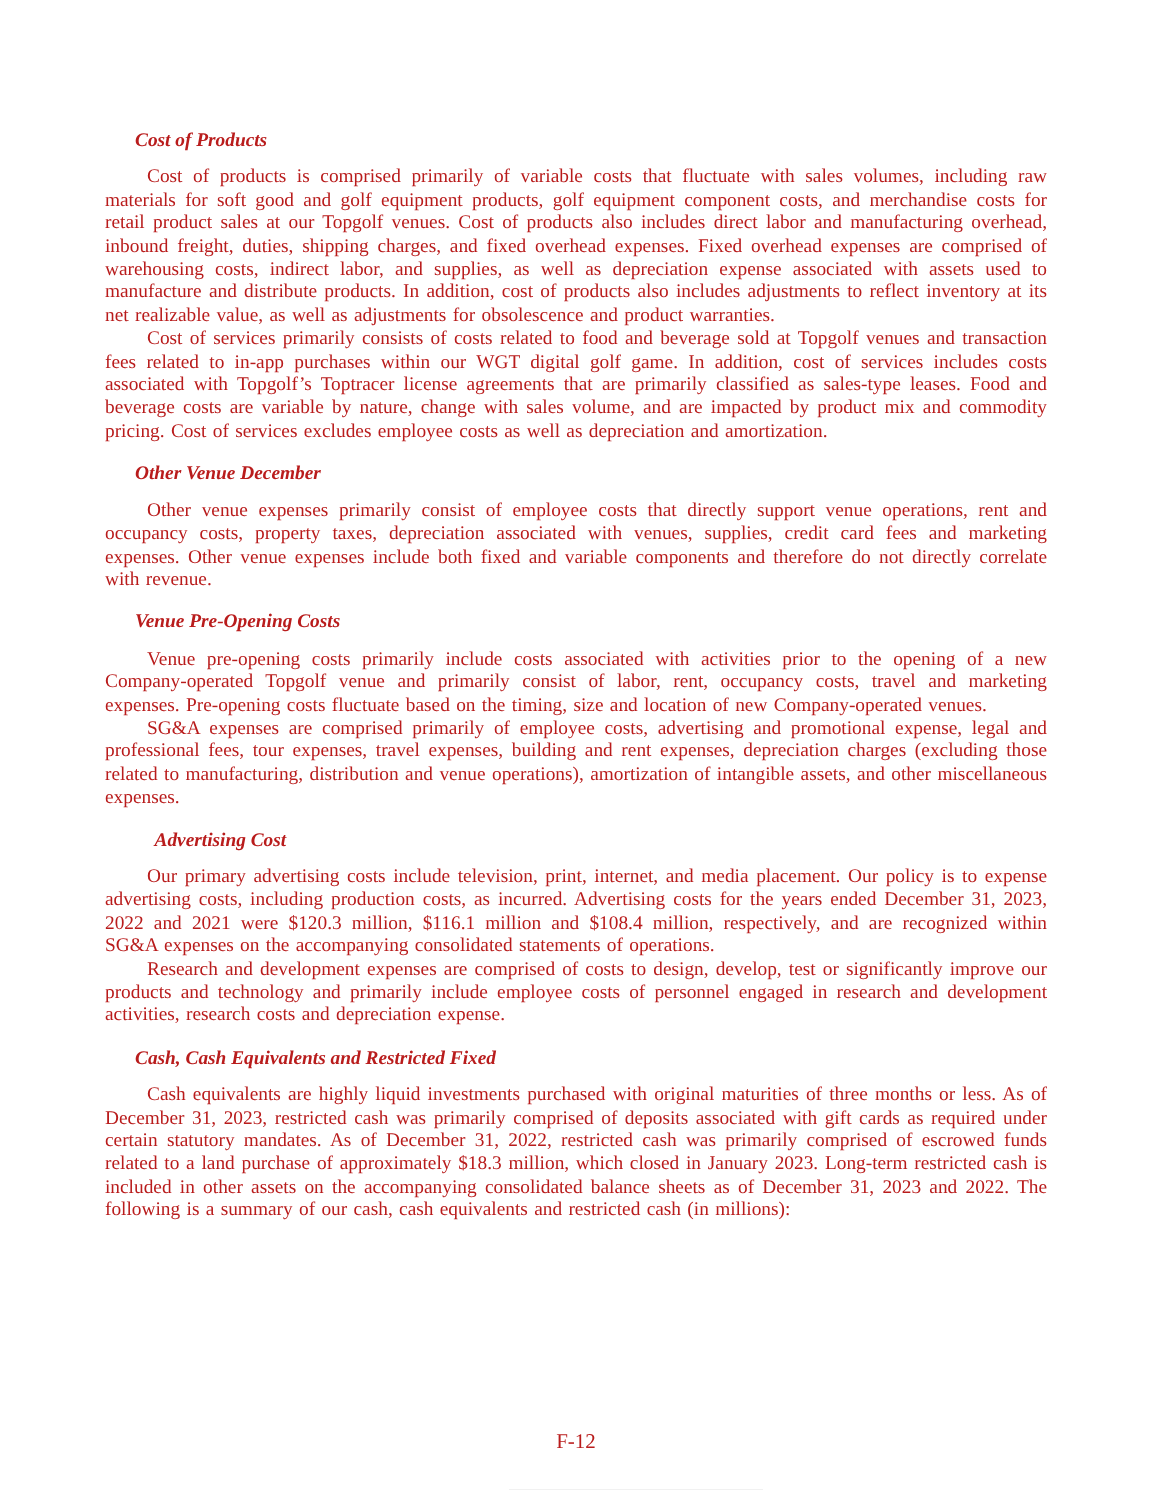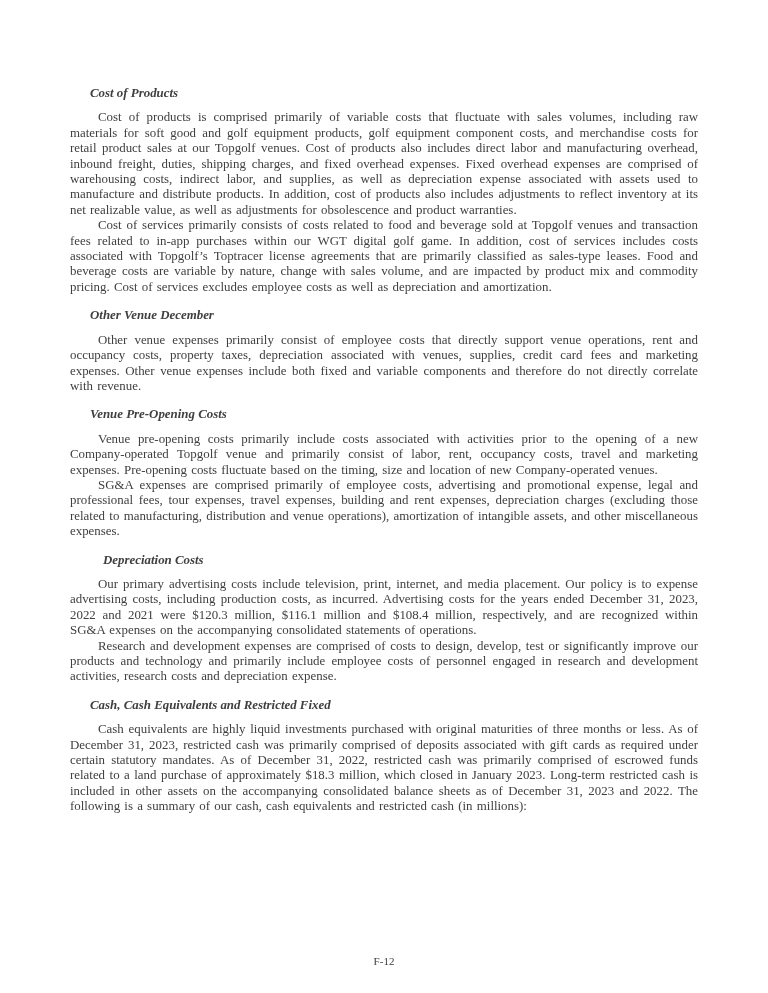--- a/index.html
+++ b/index.html
@@ -6,21 +6,21 @@
     margin: 0;
     padding: 0;
     background: #e8e8e8;
   }
   .page {
     position: relative;
     width: 768px;
     height: 993px;
     margin: 0 auto;
     background: #ffffff;
-    color: #404040;
+    color: #b91c1c;
     font-family: "Liberation Serif", "DejaVu Serif", serif;
     font-size: 12.9px;
     line-height: 15.4px;
     overflow: hidden;
     box-sizing: border-box;
   }
   .content {
     position: absolute;
     top: 86px;
     left: 70px;
@@ -44,37 +44,37 @@
     text-align: justify;
     text-indent: 28px;
     word-spacing: 1px;
   }
   .footer {
     position: absolute;
     left: 0;
     right: 0;
     bottom: 24px;
     text-align: center;
-    font-size: 11px;
+    font-size: 14px;
   }
 </style>
 </head>
 <body>
 
 <div class="page">
   <main class="content" id="content">
       <h3 class="heading level-1">Cost of Products</h3>
       <p class="para">Cost of products is comprised primarily of variable costs that fluctuate with sales volumes, including raw materials for soft good and golf equipment products, golf equipment component costs, and merchandise costs for retail product sales at our Topgolf venues. Cost of products also includes direct labor and manufacturing overhead, inbound freight, duties, shipping charges, and fixed overhead expenses. Fixed overhead expenses are comprised of warehousing costs, indirect labor, and supplies, as well as depreciation expense associated with assets used to manufacture and distribute products. In addition, cost of products also includes adjustments to reflect inventory at its net realizable value, as well as adjustments for obsolescence and product warranties.</p>
       <p class="para">Cost of services primarily consists of costs related to food and beverage sold at Topgolf venues and transaction fees related to in-app purchases within our WGT digital golf game. In addition, cost of services includes costs associated with Topgolf’s Toptracer license agreements that are primarily classified as sales-type leases. Food and beverage costs are variable by nature, change with sales volume, and are impacted by product mix and commodity pricing. Cost of services excludes employee costs as well as depreciation and amortization.</p>
       <h3 class="heading level-1">Other Venue December</h3>
       <p class="para">Other venue expenses primarily consist of employee costs that directly support venue operations, rent and occupancy costs, property taxes, depreciation associated with venues, supplies, credit card fees and marketing expenses. Other venue expenses include both fixed and variable components and therefore do not directly correlate with revenue.</p>
       <h3 class="heading level-1">Venue Pre-Opening Costs</h3>
       <p class="para">Venue pre-opening costs primarily include costs associated with activities prior to the opening of a new Company-operated Topgolf venue and primarily consist of labor, rent, occupancy costs, travel and marketing expenses. Pre-opening costs fluctuate based on the timing, size and location of new Company-operated venues.</p>
       <p class="para">SG&amp;A expenses are comprised primarily of employee costs, advertising and promotional expense, legal and professional fees, tour expenses, travel expenses, building and rent expenses, depreciation charges (excluding those related to manufacturing, distribution and venue operations), amortization of intangible assets, and other miscellaneous expenses.</p>
-      <h3 class="heading level-2">Depreciation Costs</h3>
+      <h3 class="heading level-2">Advertising Cost</h3>
       <p class="para">Our primary advertising costs include television, print, internet, and media placement. Our policy is to expense advertising costs, including production costs, as incurred. Advertising costs for the years ended December 31, 2023, 2022 and 2021 were $120.3 million, $116.1 million and $108.4 million, respectively, and are recognized within SG&amp;A expenses on the accompanying consolidated statements of operations.</p>
       <p class="para">Research and development expenses are comprised of costs to design, develop, test or significantly improve our products and technology and primarily include employee costs of personnel engaged in research and development activities, research costs and depreciation expense.</p>
       <h3 class="heading level-1">Cash, Cash Equivalents and Restricted Fixed</h3>
       <p class="para">Cash equivalents are highly liquid investments purchased with original maturities of three months or less. As of December 31, 2023, restricted cash was primarily comprised of deposits associated with gift cards as required under certain statutory mandates. As of December 31, 2022, restricted cash was primarily comprised of escrowed funds related to a land purchase of approximately $18.3 million, which closed in January 2023. Long-term restricted cash is included in other assets on the accompanying consolidated balance sheets as of December 31, 2023 and 2022. The following is a summary of our cash, cash equivalents and restricted cash (in millions):</p>
     </main>
   <div class="footer">
     <span>F-12</span>
   </div>
 </div>
 

